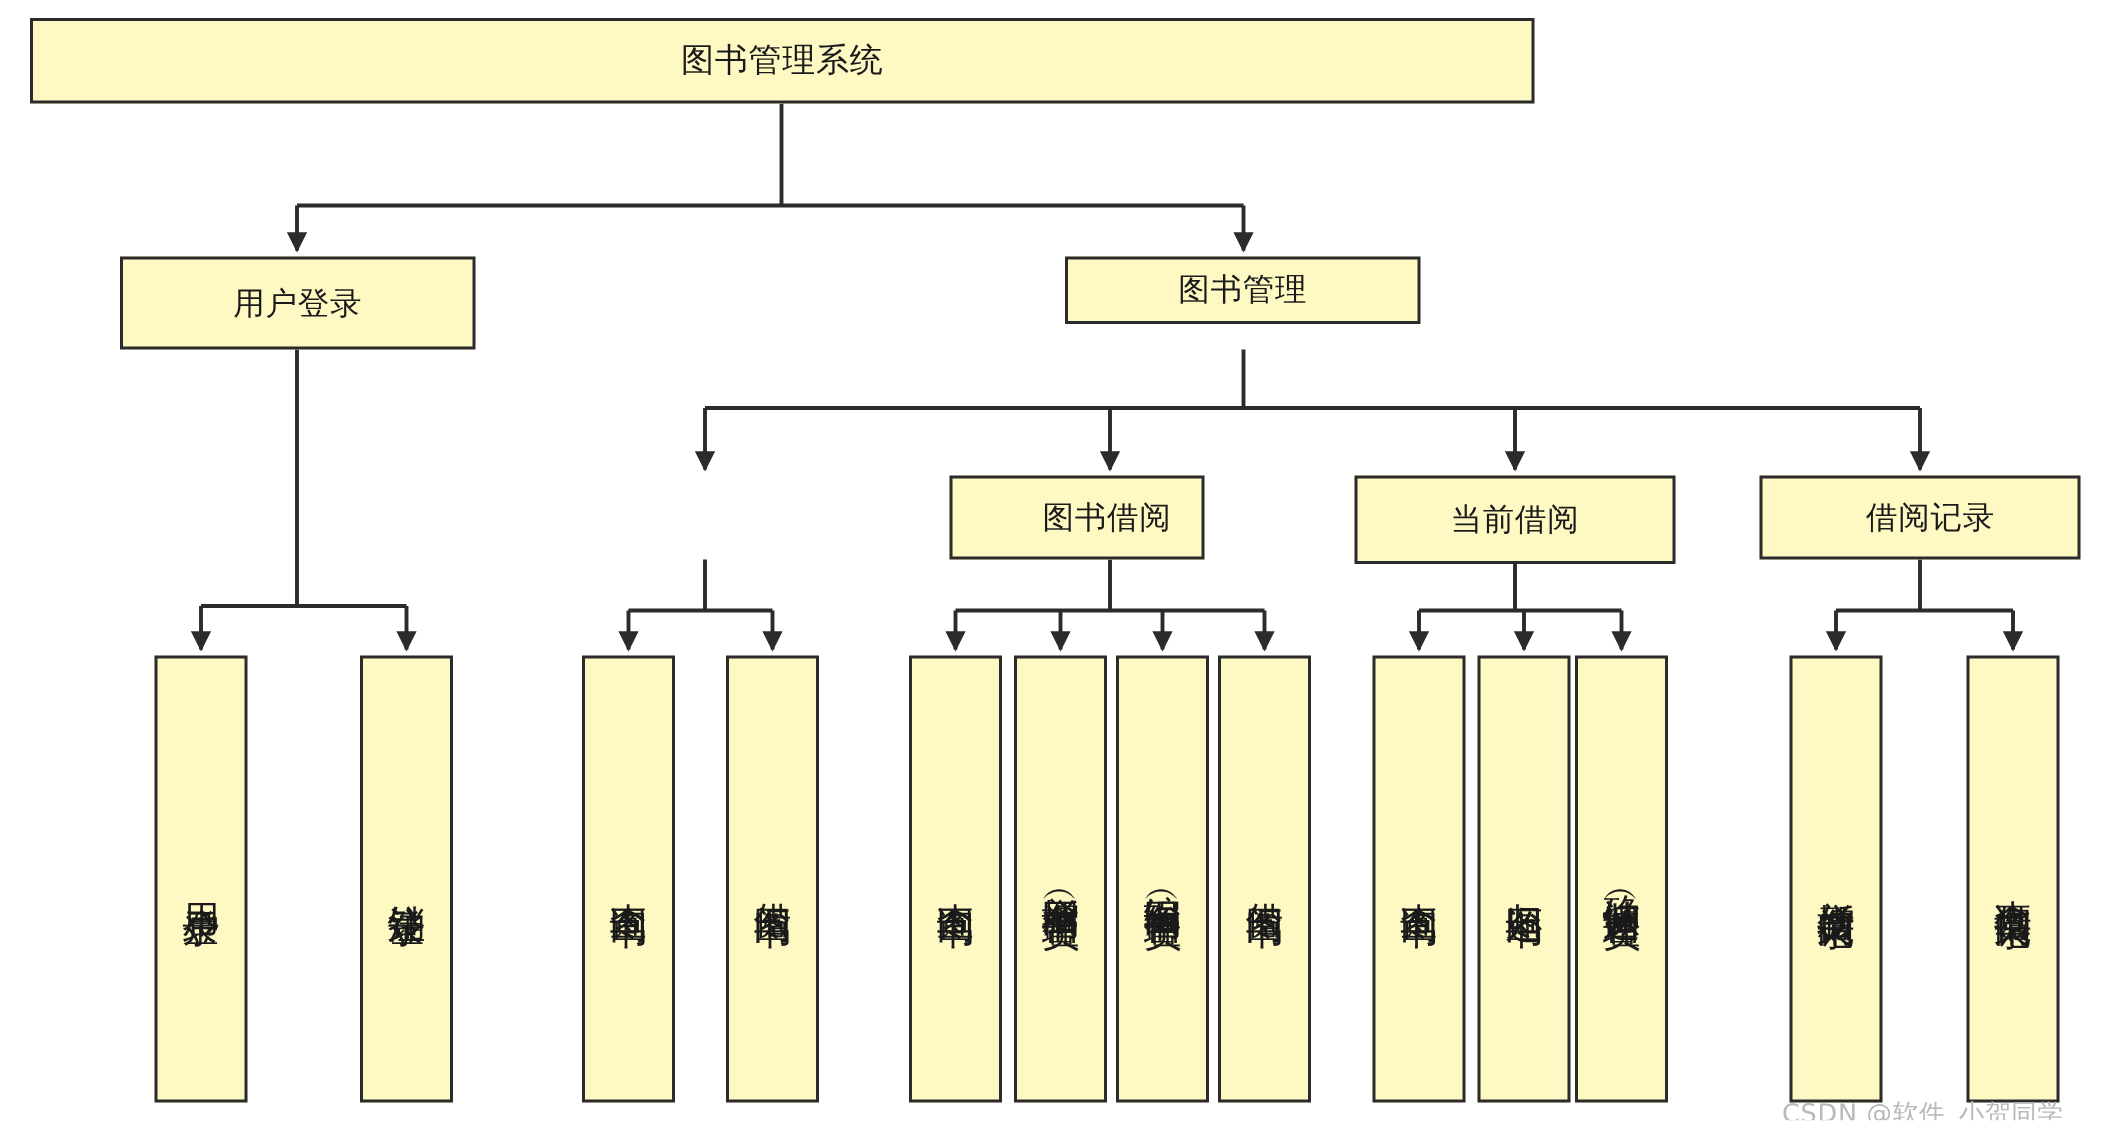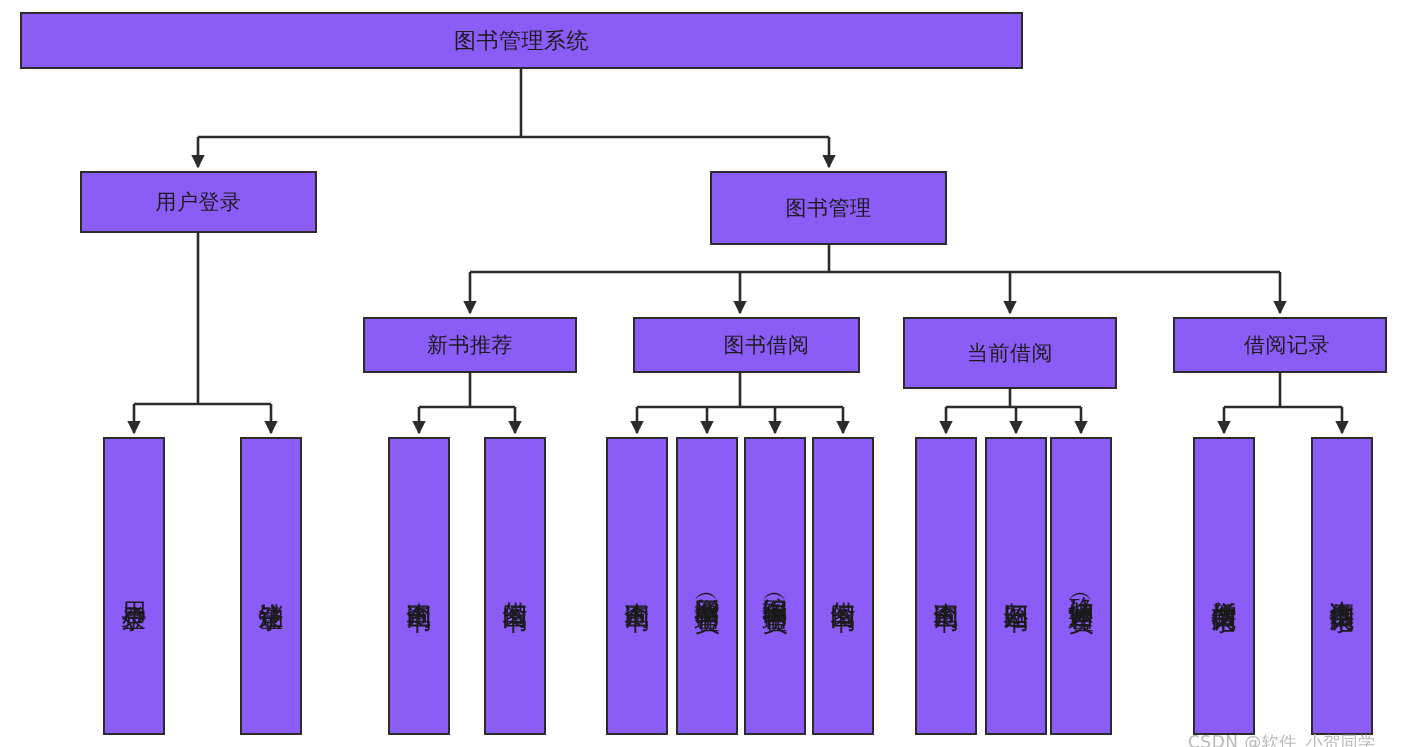--- a/index.html
+++ b/index.html
@@ -18,21 +18,21 @@
   #wires{
     position:absolute;
     left:0; top:0;
     width:1405px;
     height:747px;
     pointer-events:none;
   }
   .node{
     position:absolute;
     box-sizing:border-box;
-    background:#8b5cf6;
+    background:#fef9c3;
     border:2.5px solid #2b2b2b;
     display:flex;
     align-items:center;
     justify-content:center;
     z-index:5;
   }
   .node .label{
     display:block;
     line-height:1.18;
     letter-spacing:0.5px;
@@ -125,31 +125,28 @@
     </g>
   </svg>
 
   <div class="node horiz root" id="node-root" style="left: 20px; top: 12px; width: 1003px; height: 57px;">
     <span class="label">图书管理系统</span>
   </div>
 
   <div class="node horiz" id="node-user-login" style="left: 80px; top: 171px; width: 237px; height: 62px;">
     <span class="label">用户登录</span>
   </div>
-  <div class="node horiz" id="node-book-manage" style="left: 710px; top: 171px; width: 237px; height: 74px;">
+  <div class="node horiz" id="node-book-manage" style="left: 710px; top: 171px; width: 237px; height: 45px;">
     <span class="label">图书管理</span>
   </div>
 
-  <div class="node horiz" id="node-new-book-rec" style="left: 363px; top: 317px; width: 214px; height: 56px;">
-    <span class="label">新书推荐</span>
-  </div>
-  <div class="node horiz" id="node-book-borrow" style="left: 633px; top: 317px; width: 227px; height: 56px; padding-left: 40px;">
+  <div class="node horiz" id="node-book-borrow" style="left: 633px; top: 317px; width: 170px; height: 56px; padding-left: 40px;">
     <span class="label">图书借阅</span>
   </div>
-  <div class="node horiz" id="node-current-borrow" style="left: 903px; top: 317px; width: 214px; height: 72px;">
+  <div class="node horiz" id="node-current-borrow" style="left: 903px; top: 317px; width: 214px; height: 59px;">
     <span class="label">当前借阅</span>
   </div>
   <div class="node horiz" id="node-borrow-record" style="left: 1173px; top: 317px; width: 214px; height: 56px; padding-left: 14px;">
     <span class="label">借阅记录</span>
   </div>
 
   <div class="node vert" id="node-leaf-0" style="left: 103px; top: 437px; width: 62px; height: 298px;">
     <span class="label">用户登录</span>
   </div>
   <div class="node vert" id="node-leaf-1" style="left: 240px; top: 437px; width: 62px; height: 298px;">

